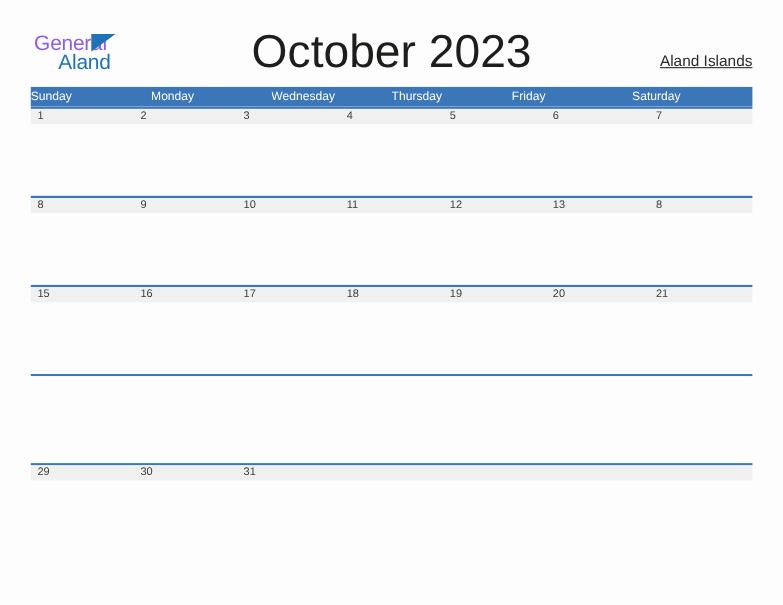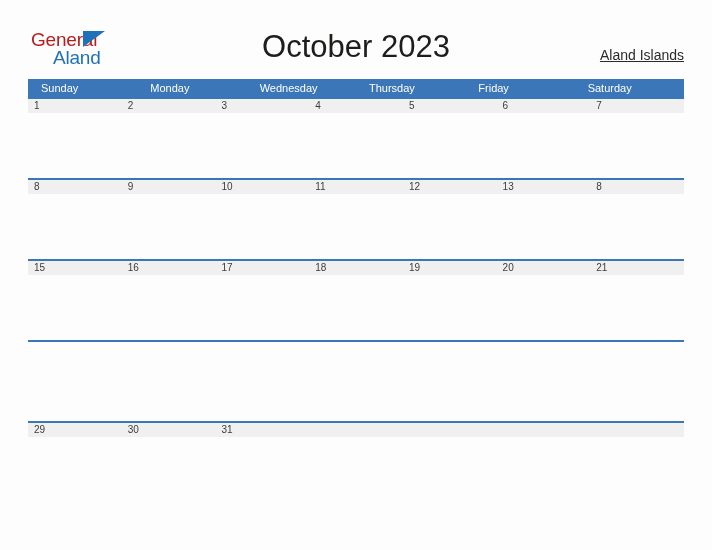--- a/index.html
+++ b/index.html
@@ -36,21 +36,21 @@
     top: 30px;
     width: 100px;
     height: 42px;
   }
   .logo-general {
     position: absolute;
     left: 0;
     top: 0;
     font-size: 19px;
     letter-spacing: -0.2px;
-    color: #b91c1c;
+    color: #8b5cf6;
     line-height: 20px;
     white-space: nowrap;
   }
   .logo-blue {
     position: absolute;
     left: 22px;
     top: 18px;
     font-size: 19px;
     letter-spacing: -0.2px;
     color: #2072b8;
@@ -66,21 +66,21 @@
     border-left: 22px solid #2072b8;
     border-bottom: 16px solid transparent;
   }
 
   .cal-title {
     position: absolute;
     left: 0;
     top: 28px;
     width: 712px;
     text-align: center;
-    font-size: 31px;
+    font-size: 42px;
     font-weight: 400;
     color: #1d1d1b;
     letter-spacing: 0px;
     line-height: 38px;
   }
 
   .cal-location {
     position: absolute;
     right: 28px;
     top: 46px;
@@ -103,21 +103,21 @@
     display: flex;
     width: 656px;
     height: 18px;
     background: #3a76b8;
   }
   .weekday-cell {
     flex: 1 1 0;
     font-size: 11px;
     color: #ffffff;
     line-height: 18px;
-    padding-left: 13px;
+    padding-left: 0;
     box-sizing: border-box;
     white-space: nowrap;
     overflow: hidden;
   }
 
   .week-row {
     width: 656px;
     height: 81px;
     border-top: 2px solid #3a76b8;
     box-sizing: border-box;

